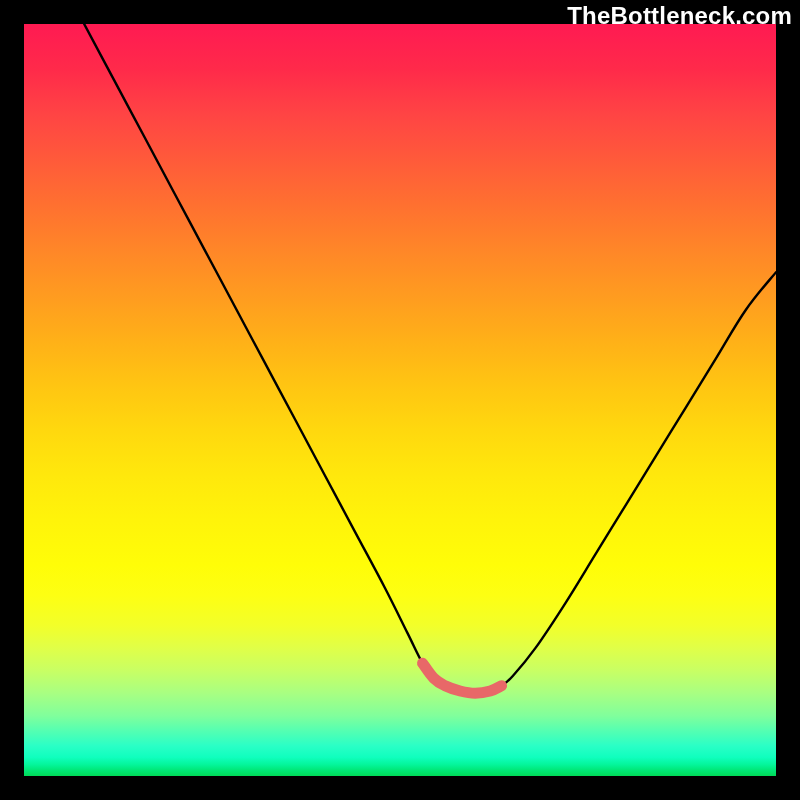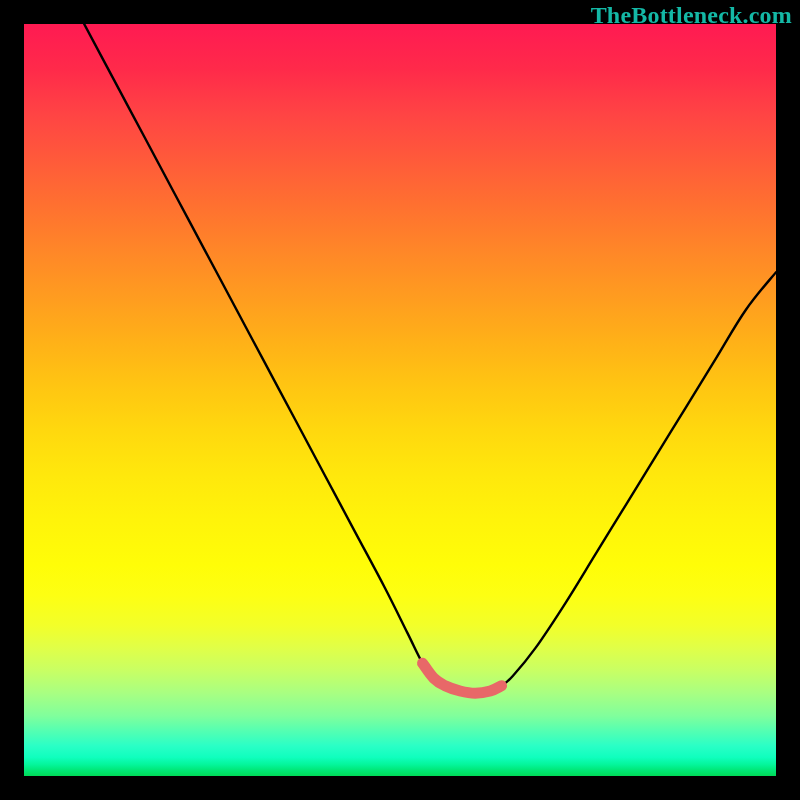--- a/index.html
+++ b/index.html
@@ -53,24 +53,24 @@
       #10ffbe 97.5%,
       #04f59a 98.5%,
       #00e878 99.2%,
       #00da58 100%
     );
   }
   .watermark {
     position: absolute;
     top: 2px;
     right: 8px;
-    font-family: Liberation Serif, serif;
+    font-family: Liberation Sans, sans-serif;
     font-size: 24px;
     font-weight: 600;
-    color: #14b8a6;
+    color: #ffffff;
     letter-spacing: 0.2px;
     user-select: none;
   }
   svg.curve {
     position: absolute;
     inset: 0;
   }
 </style>
 </head>
 <body>

